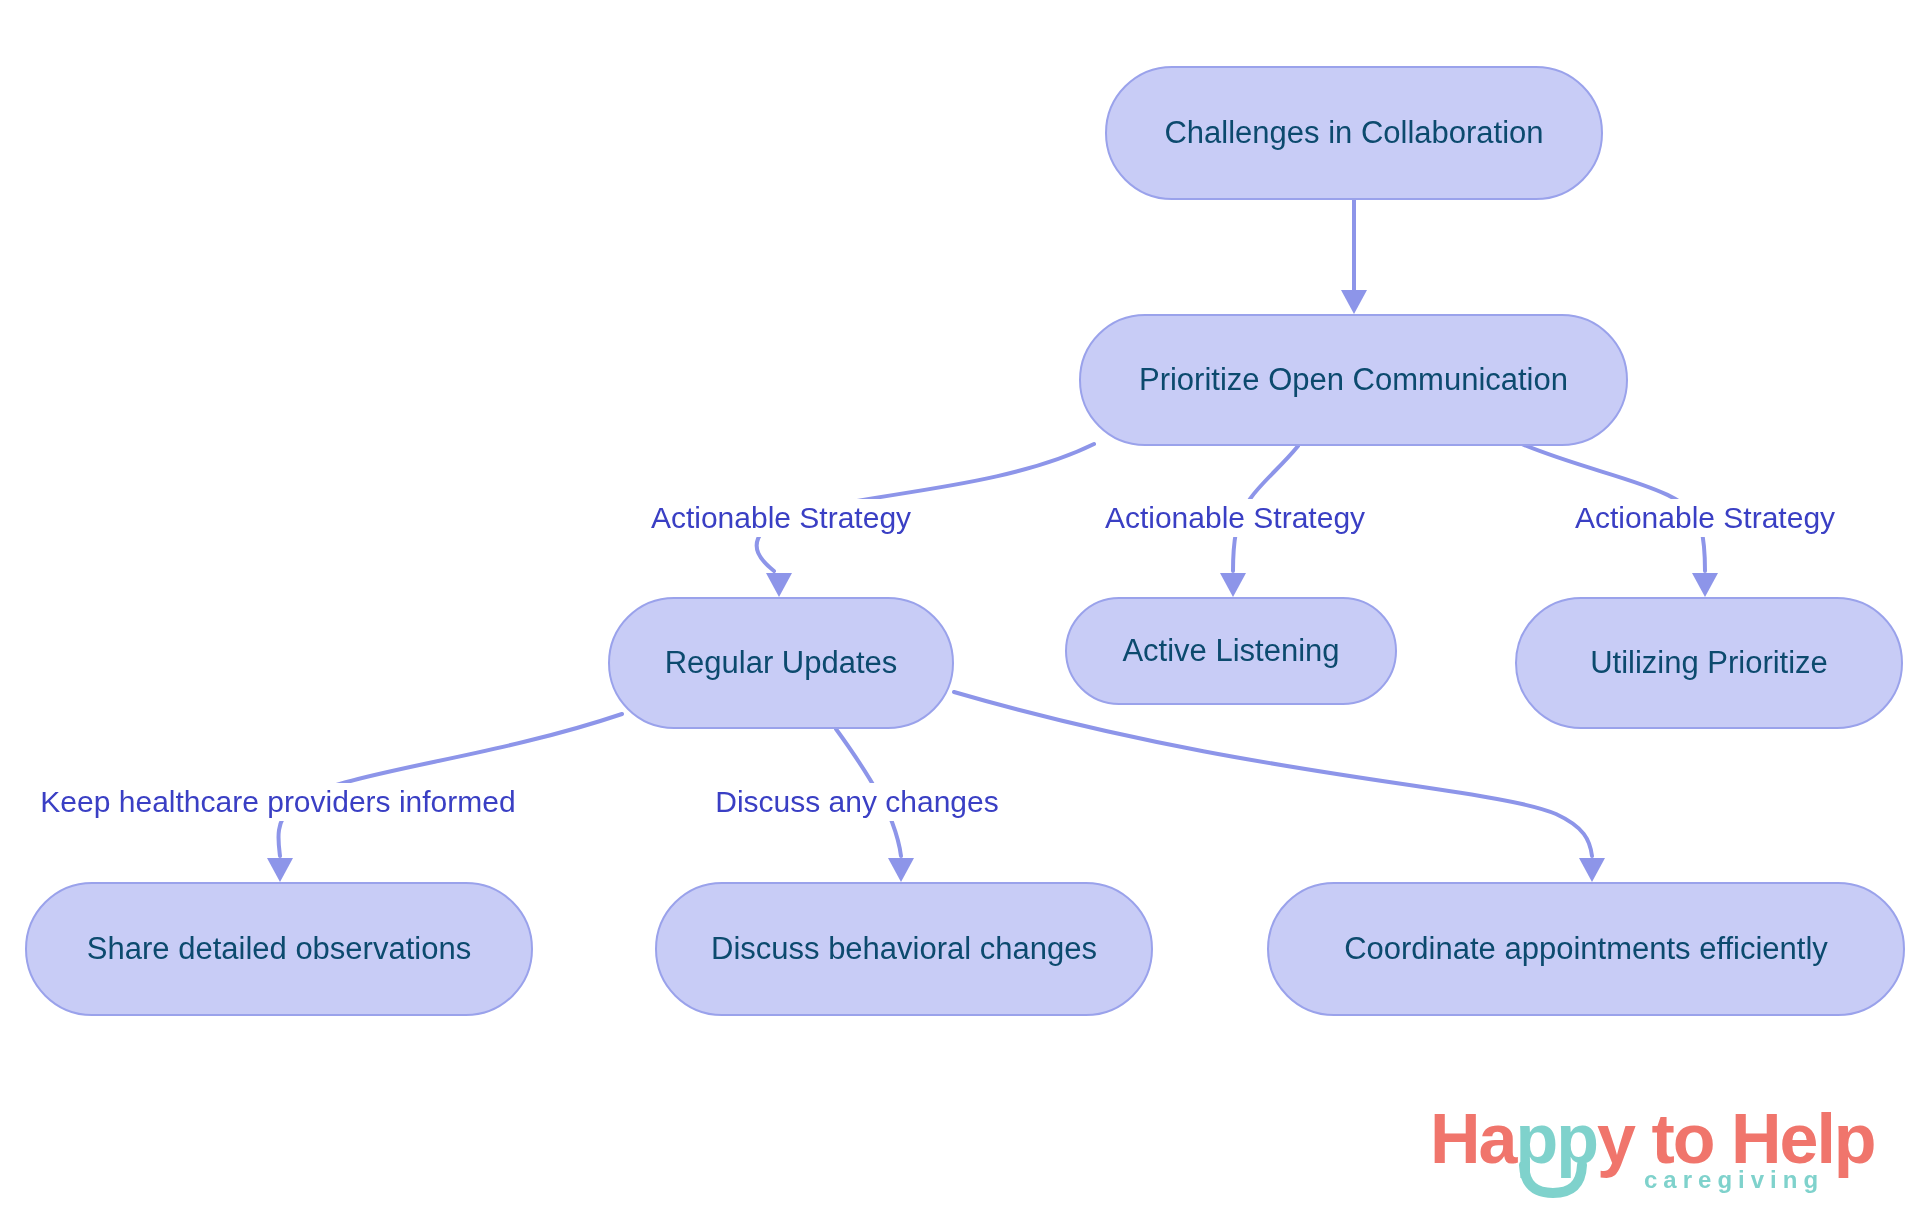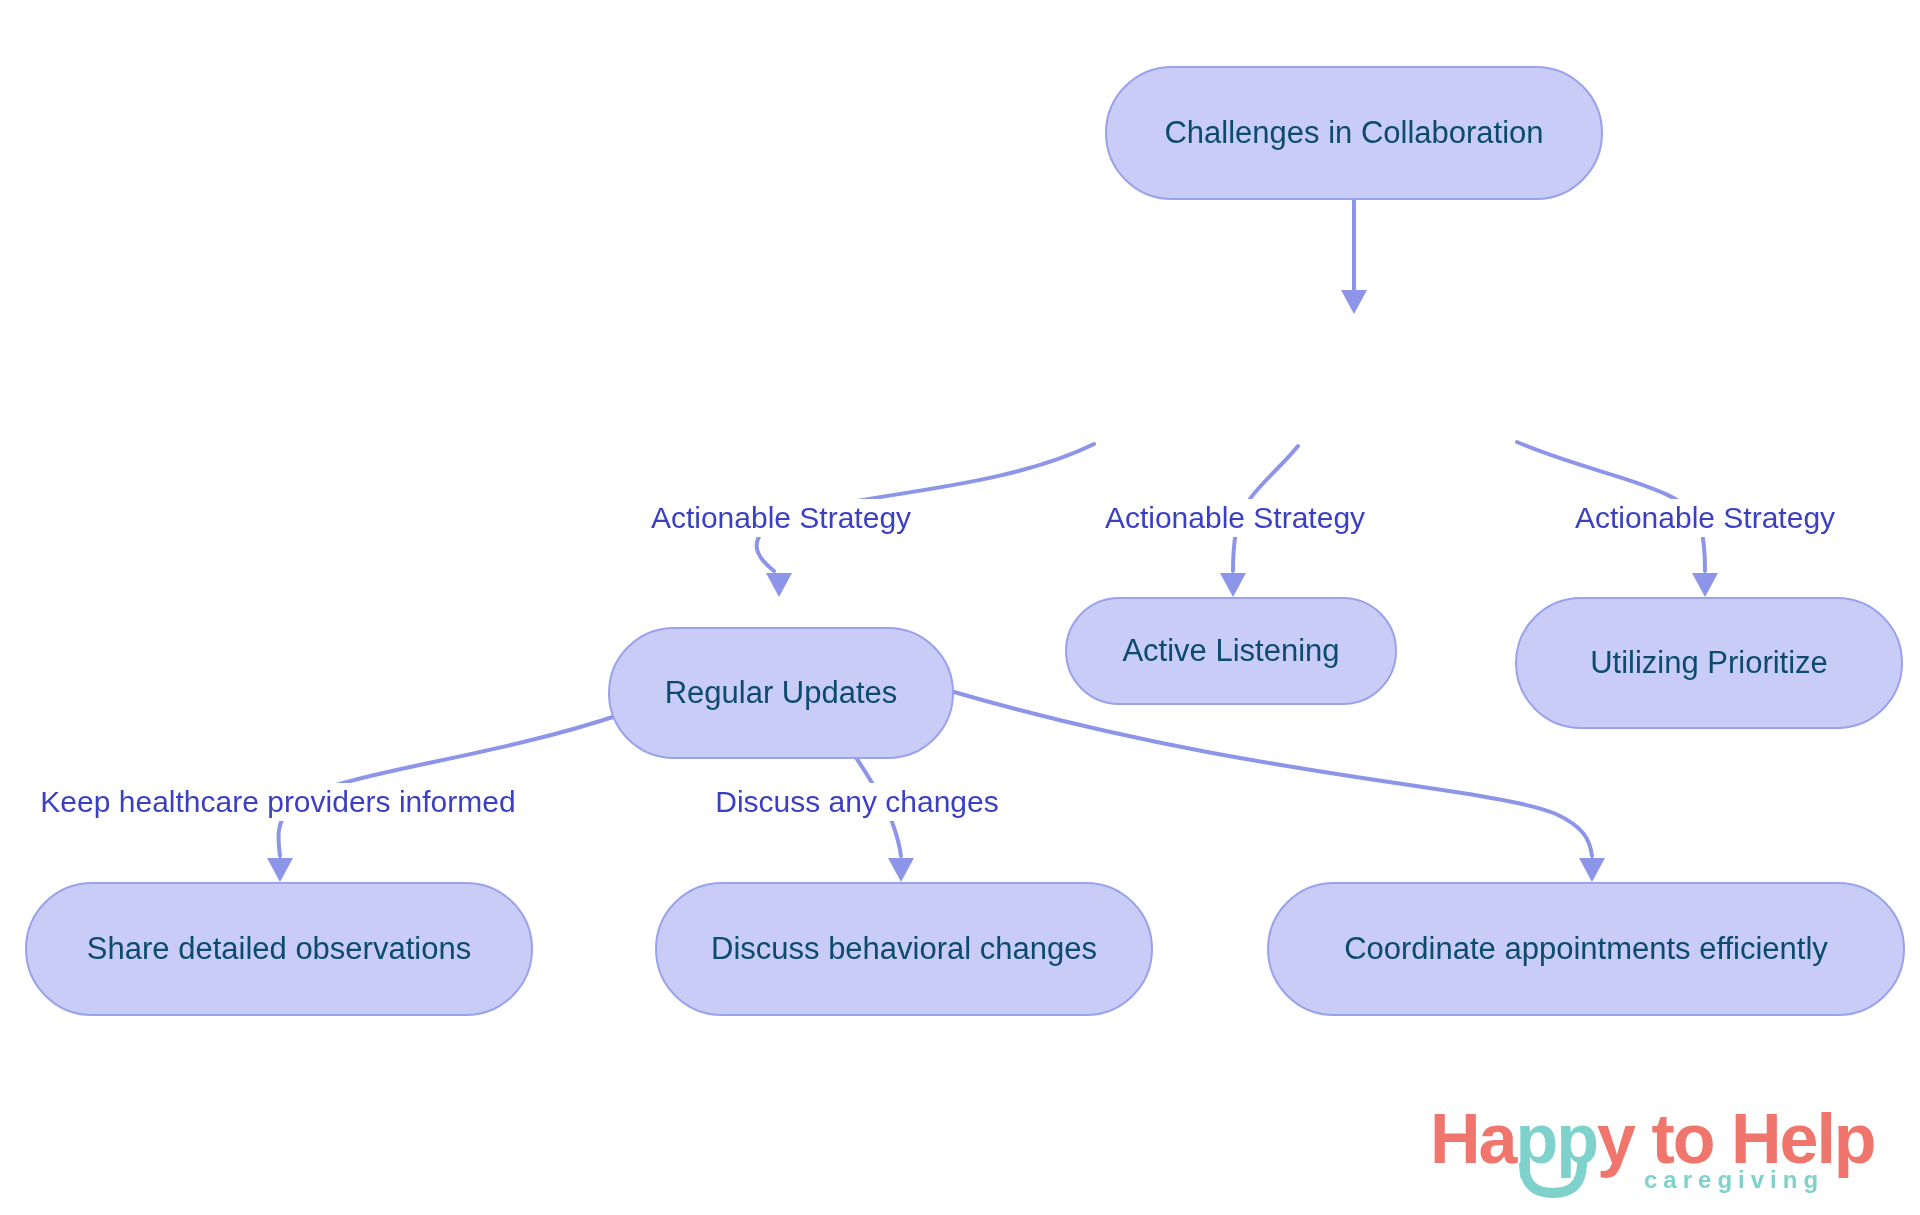--- a/index.html
+++ b/index.html
@@ -52,22 +52,23 @@
       <polygon points="1220,573 1246,573 1233,597"></polygon>
       <polygon points="1692,573 1718,573 1705,597"></polygon>
       <polygon points="267,858 293,858 280,882"></polygon>
       <polygon points="888,858 914,858 901,882"></polygon>
       <polygon points="1579,858 1605,858 1592,882"></polygon>
     </g>
   </svg>
 
   <div class="node" style="left:1105px;top:66px;width:498px;height:134px;">Challenges in Collaboration</div>
 
+  <div class="node" style="left:1079px;top:314px;width:549px;height:132px;">Prioritize Open Communication</div>
 
-  <div class="node" style="left:608px;top:597px;width:346px;height:132px;margin-top:30px;">Regular Updates</div>
+  <div class="node" style="left:608px;top:597px;width:346px;height:132px;">Regular Updates</div>
 
   <div class="node" style="left:1065px;top:597px;width:332px;height:108px;">Active Listening</div>
 
   <div class="node" style="left:1515px;top:597px;width:388px;height:132px;">Utilizing Prioritize</div>
 
   <div class="node" style="left:25px;top:882px;width:508px;height:134px;">Share detailed observations</div>
 
   <div class="node" style="left:655px;top:882px;width:498px;height:134px;">Discuss behavioral changes</div>
 
   <div class="node" style="left:1267px;top:882px;width:638px;height:134px;">Coordinate appointments efficiently</div>

